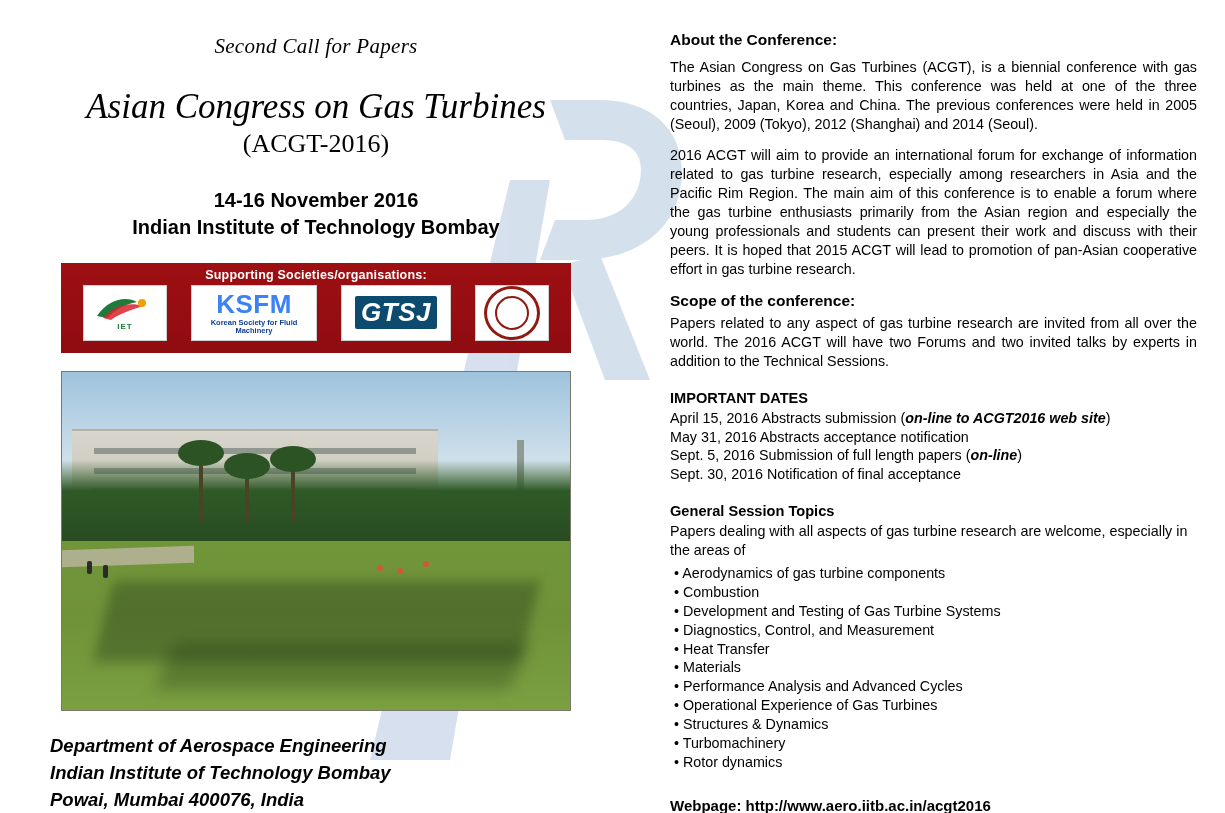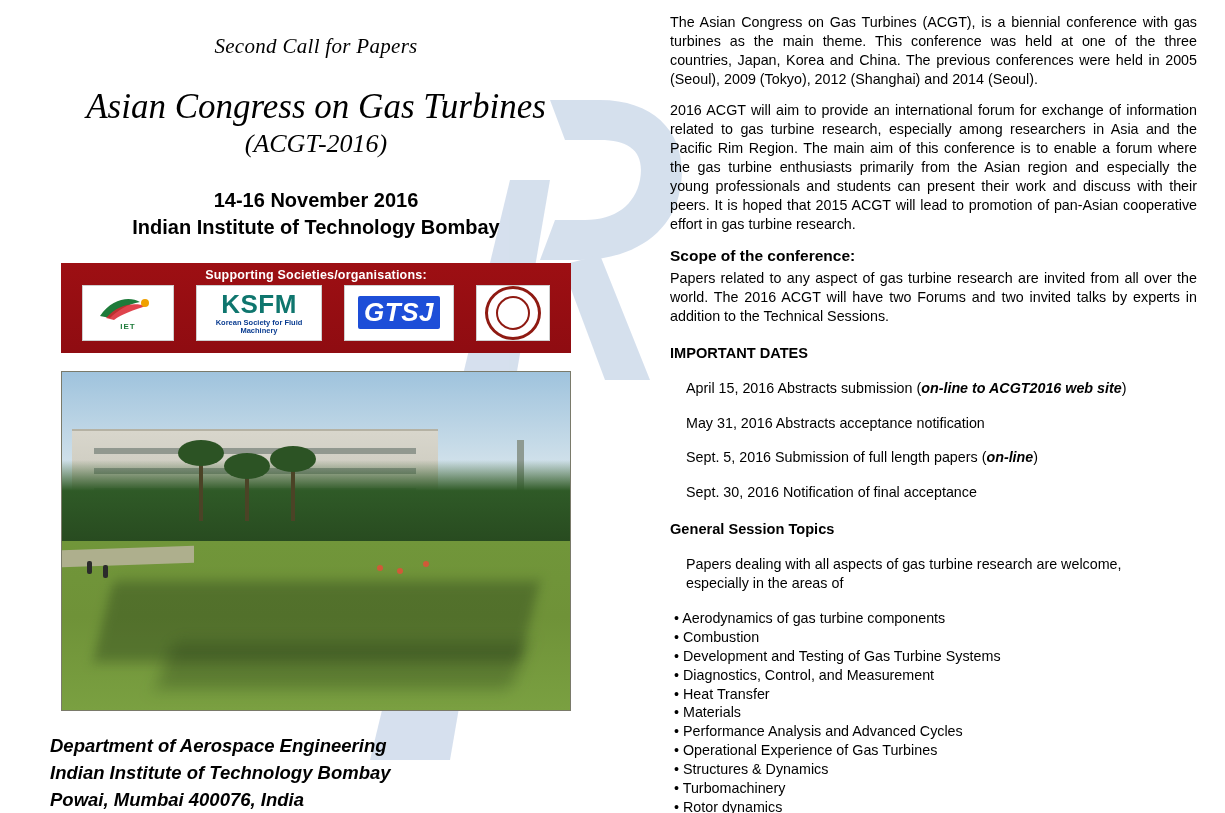--- a/index.html
+++ b/index.html
@@ -56,21 +56,20 @@
   .main-title {
     font-family: "Liberation Serif", serif;
     font-style: italic;
     font-size: 35px;
     text-align: center;
     margin-top: 28px;
     line-height: 1.15;
   }
   .sub-title {
     font-family: "Liberation Serif", serif;
-    font-style: italic;
     font-size: 26px;
     text-align: center;
     margin-top: 2px;
   }
   .date-line {
     text-align: center;
     font-weight: bold;
     font-size: 20px;
     margin-top: 30px;
   }
@@ -108,37 +107,37 @@
   .logo-box {
     background: #ffffff;
     border: 1px solid #cfcfcf;
     height: 56px;
     display: flex;
     flex-direction: column;
     align-items: center;
     justify-content: center;
     box-sizing: border-box;
   }
-  .logo-iet { width: 92px; }
+  .logo-iet { width: 84px; }
   .logo-ksfm { width: 126px; }
   .logo-gtsj { width: 110px; background:#ffffff; }
   .logo-iitb { width: 74px; }
   .iet-text { font-size: 8px; font-weight: bold; color:#1e7b3a; letter-spacing:1px; }
 
   .ksfm-main {
-    font-size: 26px; font-weight: bold; color:#0f766e; line-height:1;
+    font-size: 26px; font-weight: bold; color:#3b82f6; line-height:1;
     letter-spacing: 0.5px;
   }
   .ksfm-sub {
     font-size: 7.5px; font-weight: bold; color:#0b3d91; text-align:center; line-height:1.1;
     margin-top: 2px;
   }
   .gtsj-mark {
     font-size: 26px; font-weight: bold; font-style: italic; color:#ffffff;
-    background:#1d4ed8; padding: 1px 6px; letter-spacing:0.5px;
+    background:#0c4a6e; padding: 1px 6px; letter-spacing:0.5px;
     border-radius: 2px;
   }
   .iitb-mark {
     width: 50px; height: 50px; border-radius: 50%;
     border: 3px solid #8f1a12; position: relative;
     display:flex; align-items:center; justify-content:center;
   }
   .iitb-inner {
     width: 30px; height: 30px; border-radius: 50%;
     border: 2px solid #8f1a12;
@@ -233,21 +232,21 @@
   }
   .r-para {
     text-align: justify;
     margin: 0 0 13px 0;
   }
   .r-sub {
     font-weight: bold;
     font-size: 14.6px;
     margin: 18px 0 1px 0;
   }
-  .dates-line { margin: 16px; }
+  .dates-line { margin: 0; }
   .topics-list { margin: 4px; }
   .topic-item { margin: 0; }
   .webpage {
     font-weight: bold;
     font-size: 15px;
     margin-top: 24px;
   }
   em.bi { font-style: italic; font-weight: bold; }
 </style>
 </head>

